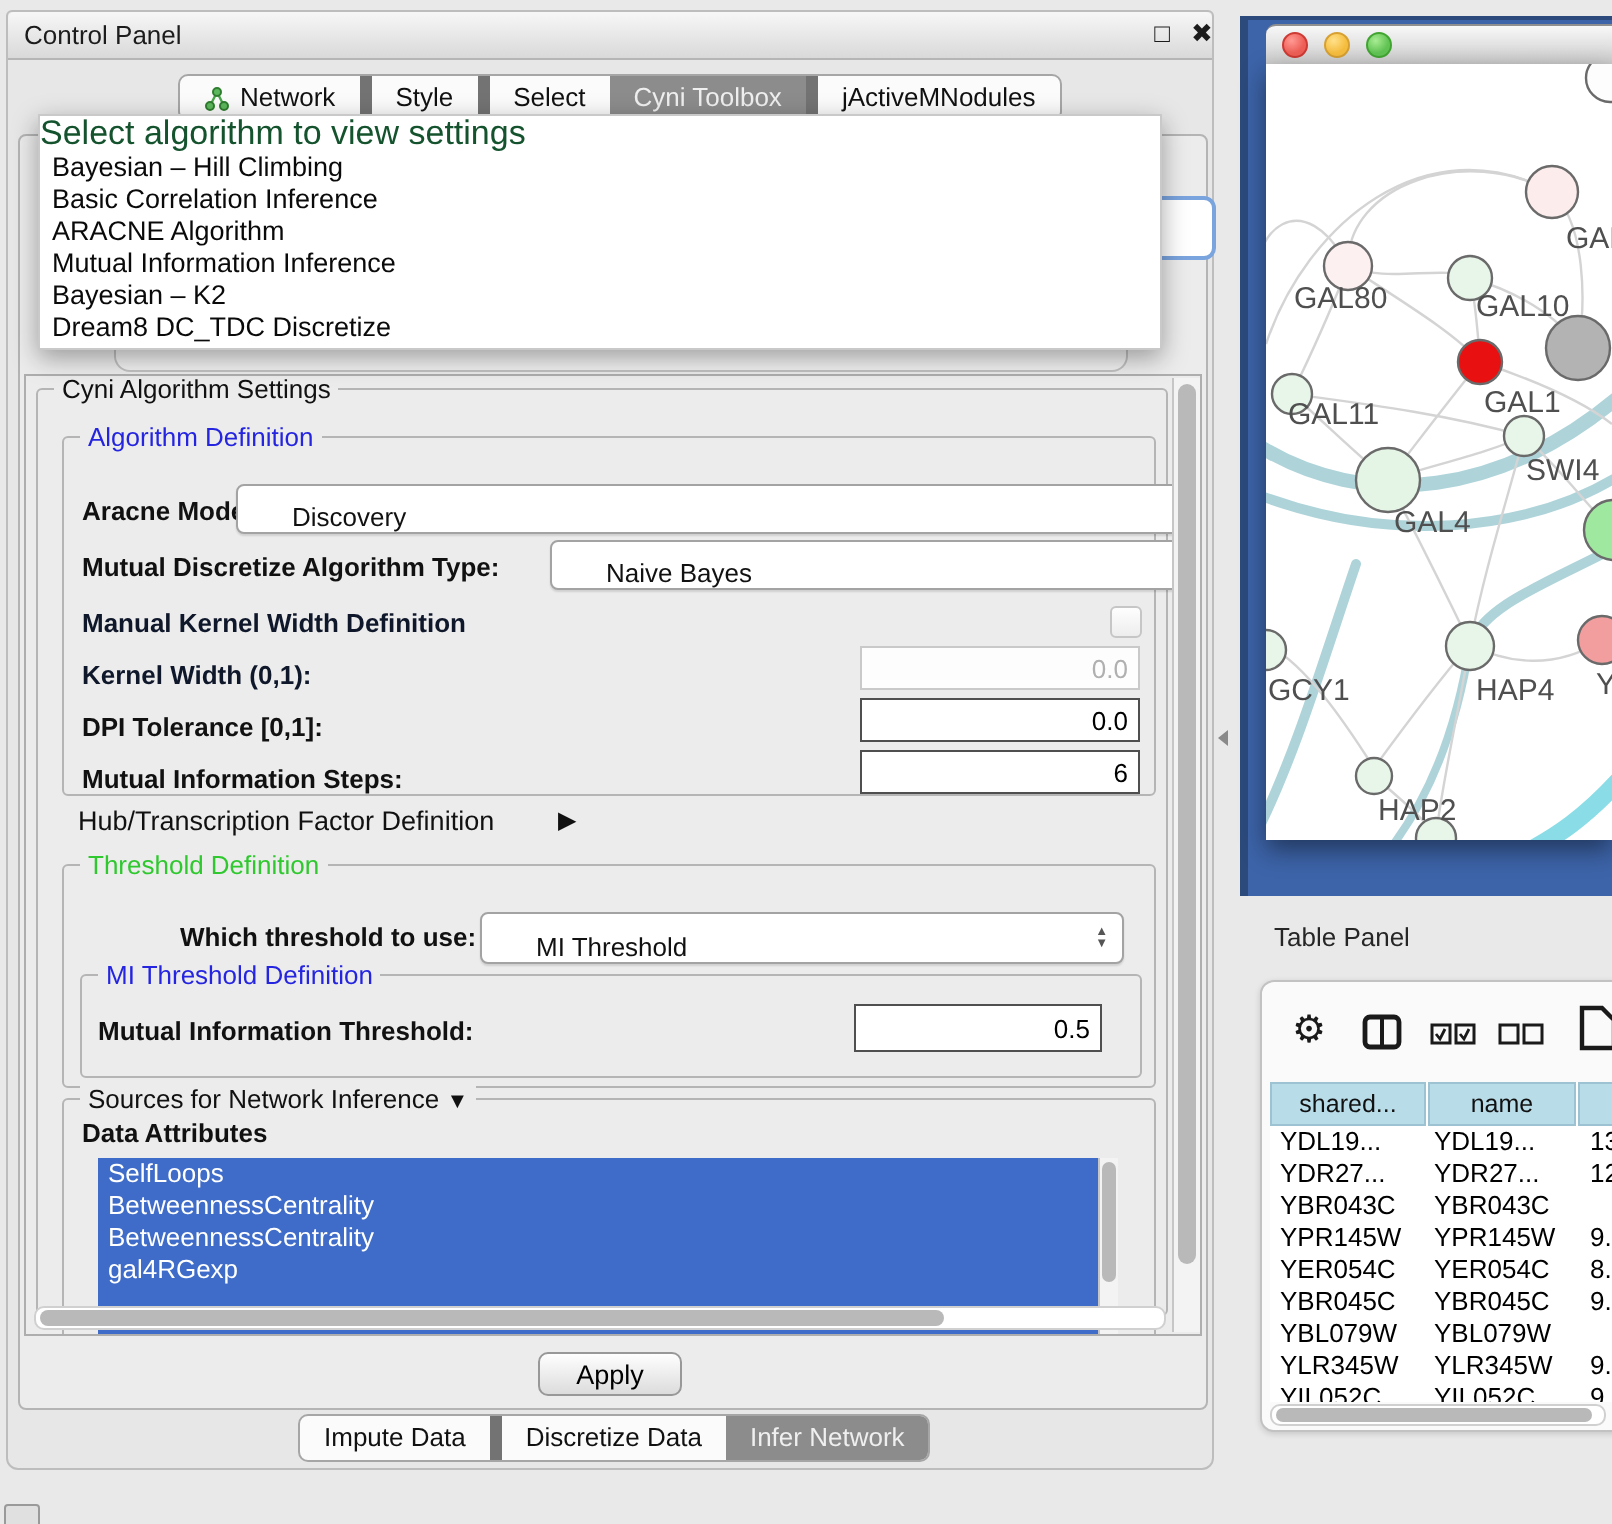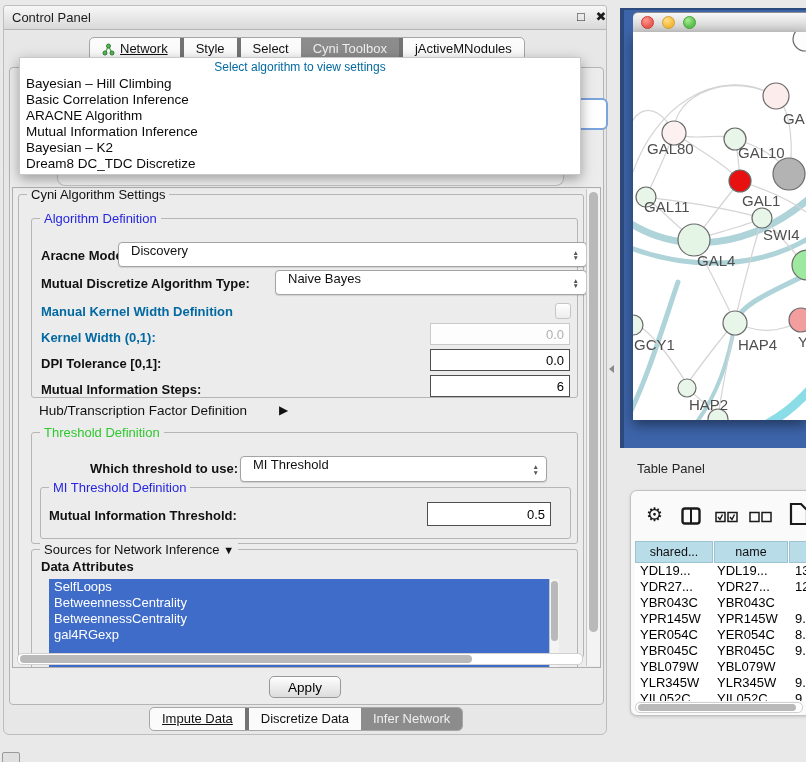--- a/index.html
+++ b/index.html
@@ -1,55 +1,55 @@
 <!DOCTYPE html>
 <html><head>
 <meta charset="utf-8">
 <style>
   html,body{margin:0;padding:0;}
   #root{position:relative;width:806px;height:762px;background:#e9e9e9;overflow:hidden;
         font-family:"Liberation Sans",sans-serif;font-size:13px;color:#111;}
   .abs{position:absolute;}
   .b{font-weight:bold;}
-  .dis{color:#0369a1;}
+  .dis{color:#0f172a;}
   
   #cpanel{left:3px;top:5px;width:602px;height:728px;background:#e7e7e7;
           border:1px solid #bdbdbd;border-radius:3px 3px 6px 6px;}
   #cp-titlebar{left:0;top:0;width:602px;height:23px;
     background:linear-gradient(#f7f7f7,#d9d9d9);border-bottom:1px solid #b5b5b5;border-radius:3px 3px 0 0;}
   #cp-title{left:8px;top:0;line-height:23px;color:#1c1c1c;}
   .tbtn{top:3px;width:16px;height:16px;text-align:center;line-height:16px;color:#1c1c1c;cursor:default;}
   
   .tabbar{display:flex;background:#fbfbfb;border:1px solid #a6a6a6;border-radius:5px;height:22px;overflow:hidden;}
-  .tab{padding:0 12px;line-height:22px;font-size:13px;white-space:nowrap;border-left:4px solid #737373;display:flex;align-items:center;gap:5px;}
-  .tab:first-child{border-left:none;text-decoration:underline;}
+  .tab{padding:0 12px;line-height:22px;font-size:13px;white-space:nowrap;border-left:6px solid #737373;display:flex;align-items:center;gap:5px;}
+  .tab:first-child{border-left:none;}
   .tab.sel{background:#8c8c8c;color:#efefef;border-left:none;}
   
   #boxA{left:5px;top:61px;width:593px;height:636px;background:#ececec;border:1px solid #b4b4b4;border-radius:4px;}
   #ghost-strip{left:47px;top:98px;width:505px;height:19px;background:#f2f2f2;border:1px solid #c2c2c2;border-top:none;border-radius:0 0 8px 8px;}
   #ghost-combo{left:560px;top:30px;width:34px;height:28px;background:#fff;border:2px solid #7aa4de;border-radius:6px;}
   #boxB{left:2px;top:119px;width:587px;height:479px;background:#ececec;border:1px solid #aeaeae;overflow:hidden;}
   .group{position:absolute;border:1px solid #b5b5b5;border-radius:3px;}
   .legend{position:absolute;top:-8px;left:8px;background:#ececec;padding:0 4px;font-size:13px;line-height:15px;white-space:nowrap;}
   .lgd-blue{color:#2525e0;}
   .lgd-green{color:#2fc82f;}
   .lbl{position:absolute;font-size:13px;line-height:16px;white-space:nowrap;}
   .combo{position:absolute;background:#fff;border:1px solid #a3a3a3;border-radius:4px;font-size:13px;
-         display:flex;align-items:flex-start;padding-left:12px;box-shadow:inset 0 1px 0 #fff,0 1px 1px rgba(0,0,0,0.12);}
+         display:flex;align-items:flex-end;padding-left:27px;box-shadow:inset 0 1px 0 #fff,0 1px 1px rgba(0,0,0,0.12);}
   .arrows{position:absolute;right:7px;top:50%;transform:translateY(-50%);color:#555;}
   .arrows i{display:block;font-style:normal;font-size:6.5px;line-height:5.5px;text-align:center;}
   .field{position:absolute;background:#fff;border:1px solid #4f4f4f;font-size:13px;text-align:right;
          padding:0 5px;box-sizing:border-box;font-family:"Liberation Sans",sans-serif;color:#000;}
   .field:disabled,.field.disabled{border:1px solid #c9c9c9;color:#b0b0b0;background:#fdfdfd;}
   .checkbox{position:absolute;width:14px;height:14px;border:1px solid #c6c6c6;border-radius:3px;
             background:linear-gradient(#fefefe,#ededed);}
   
   #algo-dd{left:15px;top:51px;width:560px;height:116px;background:#fff;border:1px solid #c9c9c9;
            box-shadow:0 4px 12px rgba(0,0,0,0.35);z-index:5;}
-  #algo-ph{height:18px;text-align:center;line-height:18px;color:#0369a1;font-size:12px;}
+  #algo-ph{height:18px;text-align:left;line-height:18px;color:#14532d;font-size:17px;}
   .algo-item{height:16px;line-height:16px;padding-left:6px;font-size:13.5px;color:#0a0a0a;}
   #algo-items > div:nth-child(3){font-weight:normal;}
   
   #attr-list{left:17px;top:29px;width:510px;height:140px;background:#fde047;overflow:hidden;}
   .attr-item{height:16px;line-height:16px;padding-left:5px;width:496px;background:#3f6cc8;color:#fff;font-size:13px;}
   .attr-fill{height:70px;width:501px;background:#3f6cc8;}
   
   .sb-v{background:#f3f3f3;border-left:1px solid #c6c6c6;}
   .sb-thumb{position:absolute;background:#b9b9b9;border-radius:5px;}
   .sb-h{background:#fff;border:1px solid #d0d0d0;border-radius:5px;}

